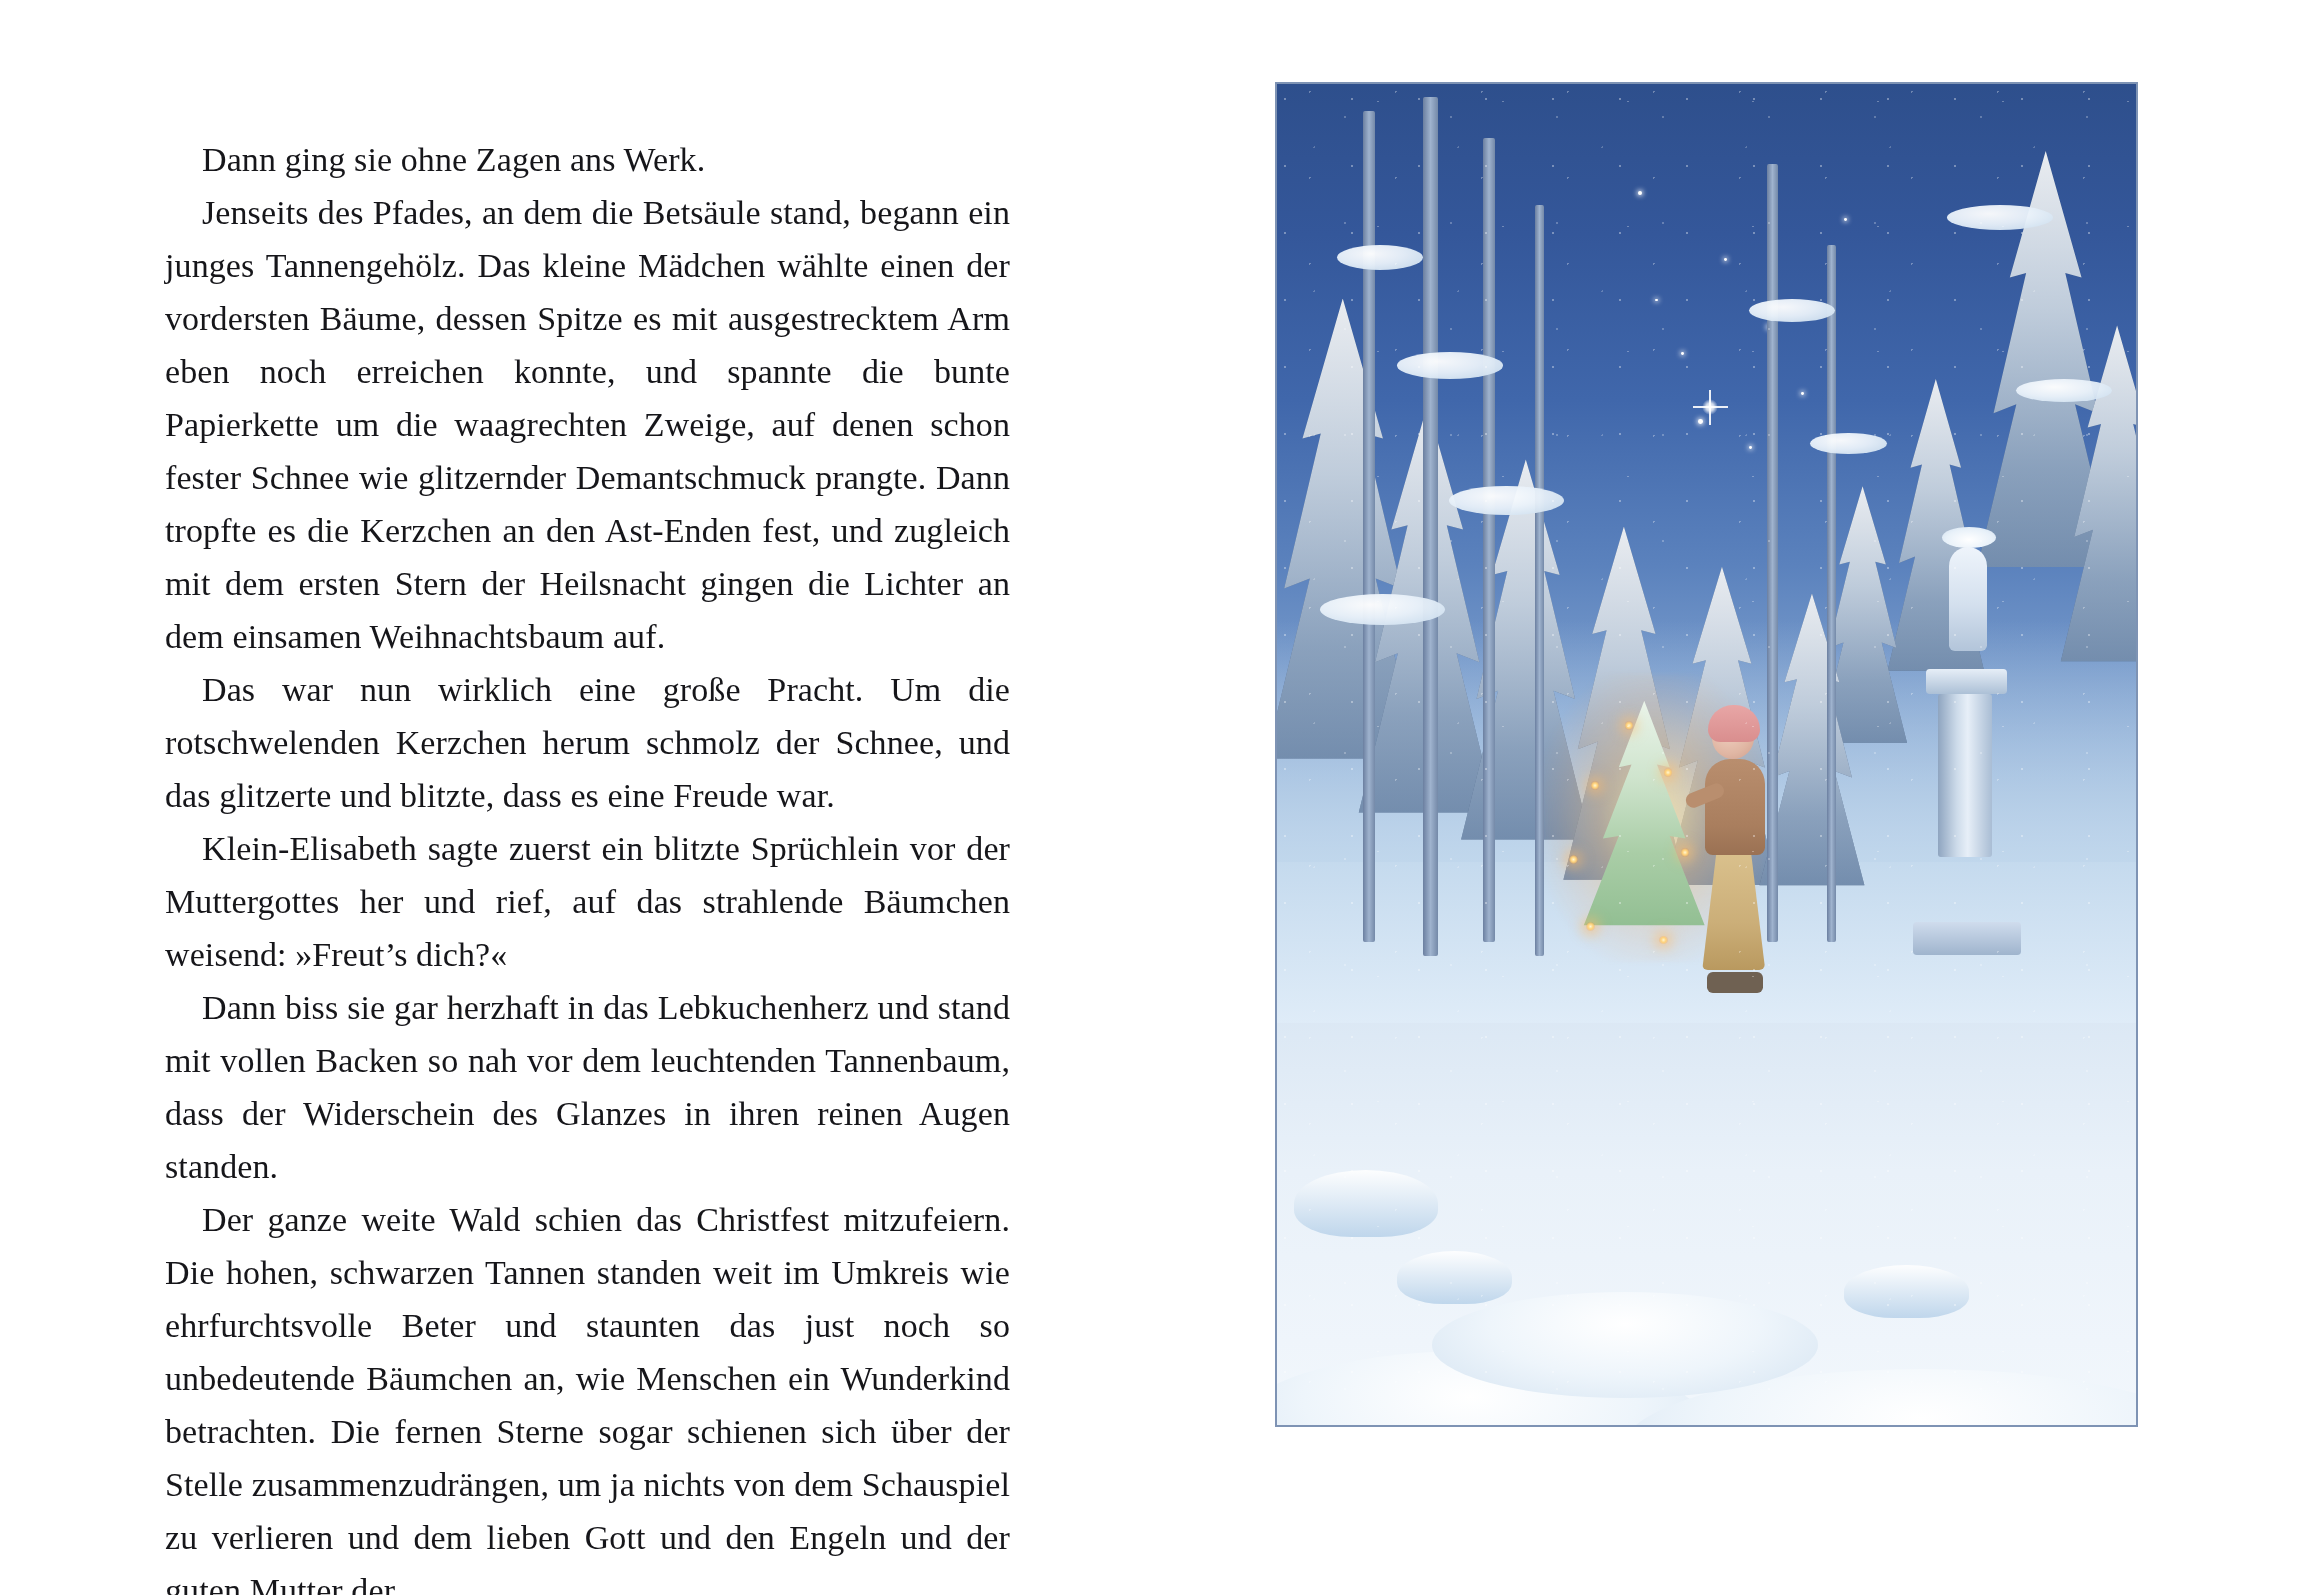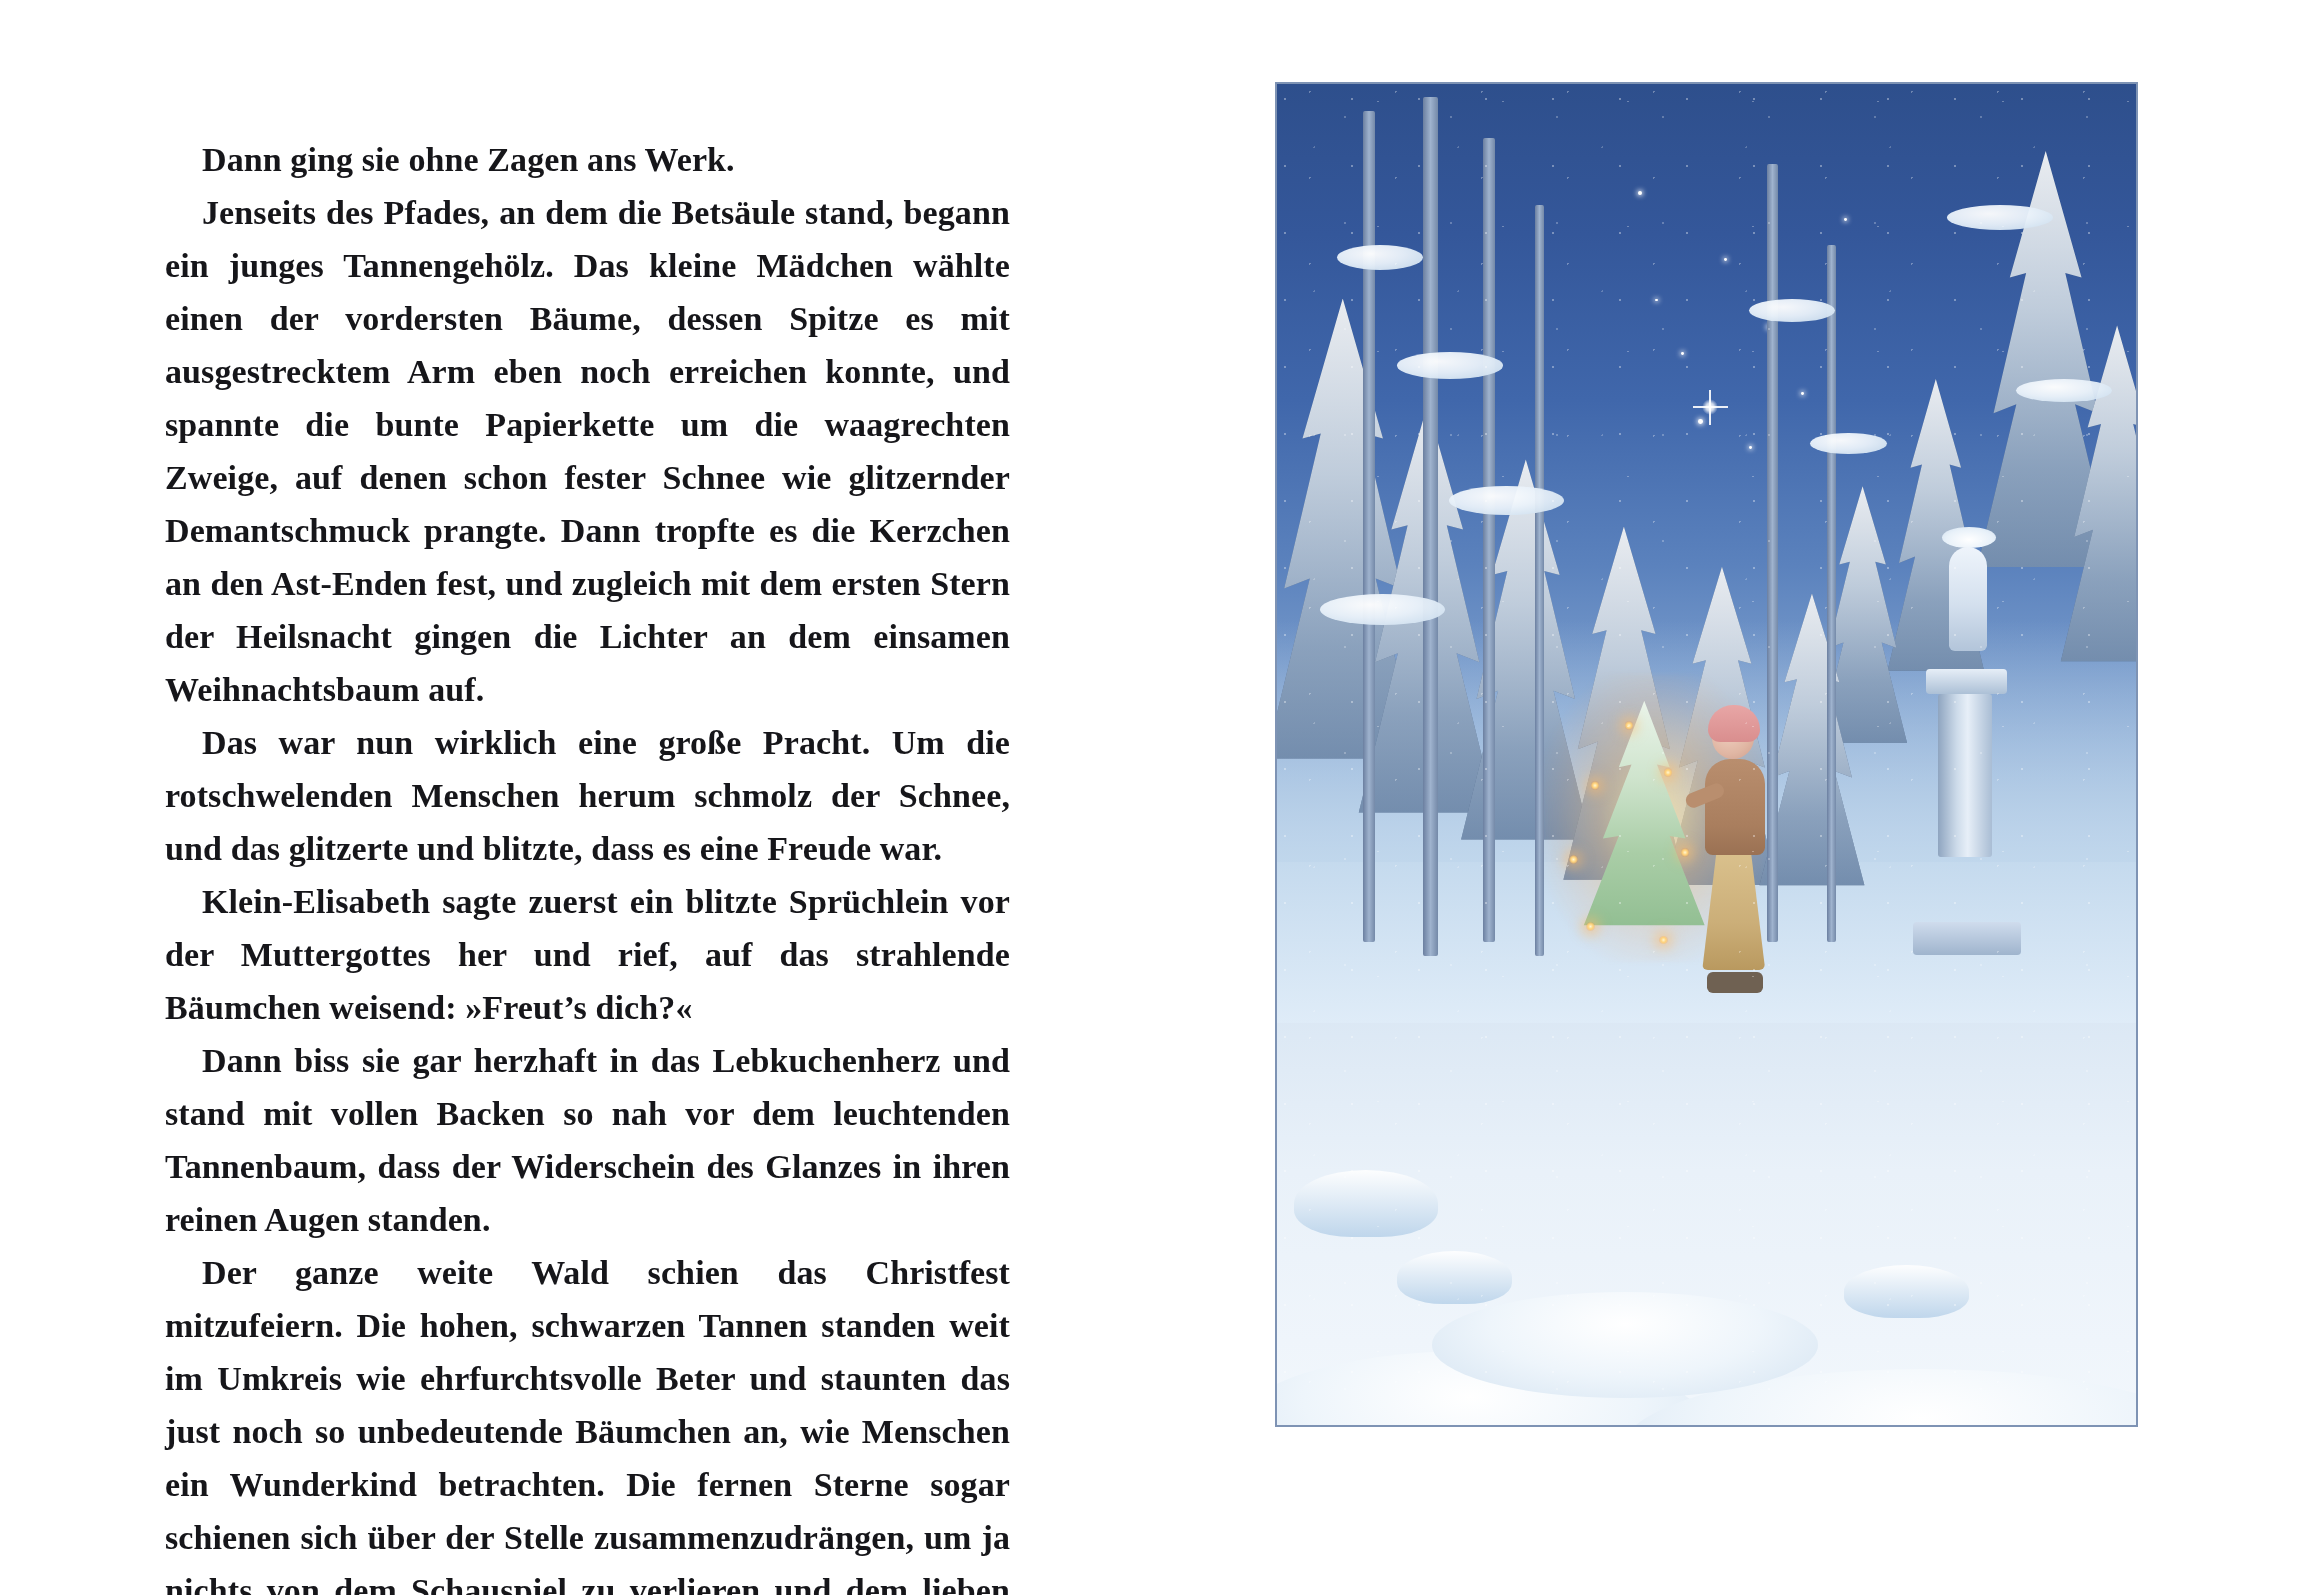--- a/index.html
+++ b/index.html
@@ -20,21 +20,20 @@
     background: #ffffff;
     display: flex;
   }
   
   .page-left {
     position: relative;
     width: 1153px;
     height: 1502px;
     box-sizing: border-box;
     padding: 4px;
-    font-weight: bold;
   }
   .text-column {
     position: absolute;
     left: 165px;
     top: 133px;
     width: 845px;
   }
   .para {
     margin: 0;
     font-size: 34px;
@@ -286,21 +285,21 @@
 </style>
 </head>
 <body>
 
 <div class="spread">
 
   <div class="page-left">
     <div class="text-column">
       <p class="para indent">Dann ging sie ohne Zagen ans Werk.</p>
       <p class="para indent">Jenseits des Pfades, an dem die Betsäule stand, begann ein junges Tannengehölz. Das kleine Mädchen wählte einen der vordersten Bäume, dessen Spitze es mit ausgestrecktem Arm eben noch erreichen konnte, und spannte die bunte Papierkette um die waagrechten Zweige, auf denen schon fester Schnee wie glitzernder Demantschmuck prangte. Dann tropfte es die Kerzchen an den Ast-Enden fest, und zugleich mit dem ersten Stern der Heilsnacht gingen die Lichter an dem einsamen Weihnachtsbaum auf.</p>
-      <p class="para indent">Das war nun wirklich eine große Pracht. Um die rotschwelenden Menschen herum schmolz der Schnee, und das glitzerte und blitzte, dass es eine Freude war.</p>
+      <p class="para indent">Das war nun wirklich eine große Pracht. Um die rotschwelenden Kerzchen herum schmolz der Schnee, und das glitzerte und blitzte, dass es eine Freude war.</p>
       <p class="para indent">Klein-Elisabeth sagte zuerst ein blitzte Sprüchlein vor der Muttergottes her und rief, auf das strahlende Bäumchen weisend: »Freut’s dich?«</p>
       <p class="para indent">Dann biss sie gar herzhaft in das Lebkuchenherz und stand mit vollen Backen so nah vor dem leuchtenden Tannenbaum, dass der Widerschein des Glanzes in ihren reinen Augen standen.</p>
       <p class="para indent">Der ganze weite Wald schien das Christfest mitzufeiern. Die hohen, schwarzen Tannen standen weit im Umkreis wie ehrfurchtsvolle Beter und staunten das just noch so unbedeutende Bäumchen an, wie Menschen ein Wunderkind betrachten. Die fernen Sterne sogar schienen sich über der Stelle zusammenzudrängen, um ja nichts von dem Schauspiel zu verlieren und dem lieben Gott und den Engeln und der guten Mutter der</p>
     </div>
   </div>
 
   <div class="page-right">
     <div class="illustration">
       <div class="illu-inner">
 

